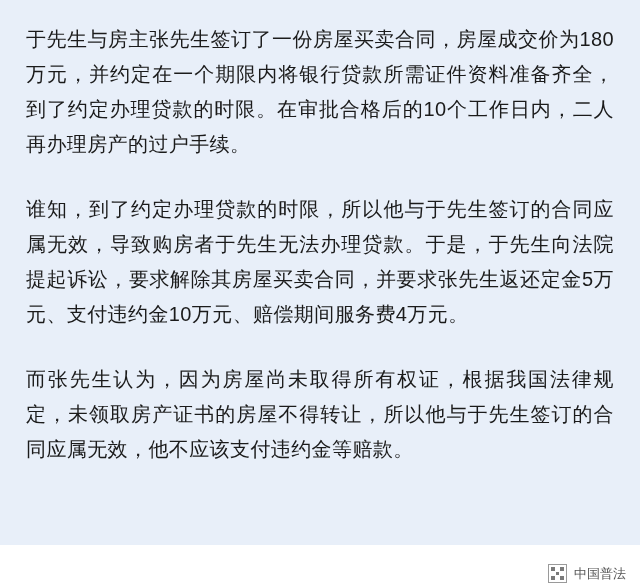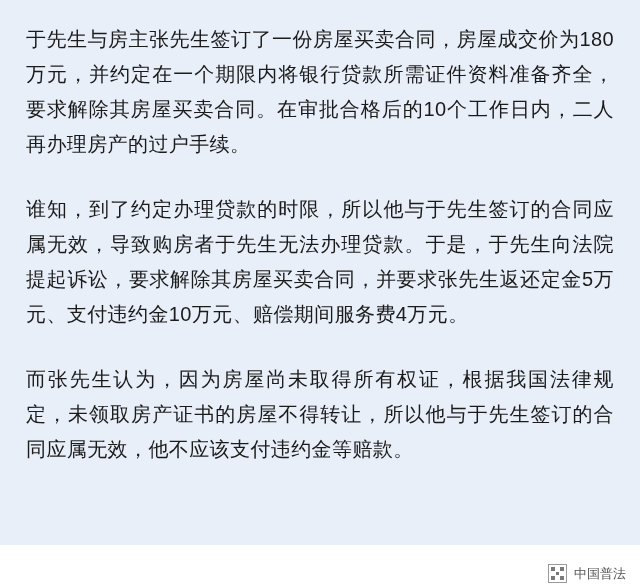--- a/index.html
+++ b/index.html
@@ -85,21 +85,21 @@
   .qr-icon i.off {
     background: transparent;
   }
 </style>
 </head>
 <body>
 
 <div class="page">
 
   <div class="article-card">
-    <p class="para">于先生与房主张先生签订了一份房屋买卖合同，房屋成交价为180万元，并约定在一个期限内将银行贷款所需证件资料准备齐全，要求解除其房屋买卖合同。在审批合格后的10个工作日内，二人再办理房产的过户手续。</p>
+    <p class="para">于先生与房主张先生签订了一份房屋买卖合同，房屋成交价为180万元，并约定在一个期限内将银行贷款所需证件资料准备齐全，到了约定办理贷款的时限。在审批合格后的10个工作日内，二人再办理房产的过户手续。</p>
     <p class="para">谁知，到了约定办理贷款的时限，所以他与于先生签订的合同应属无效，导致购房者于先生无法办理贷款。于是，于先生向法院提起诉讼，要求解除其房屋买卖合同，并要求张先生返还定金5万元、支付违约金10万元、赔偿期间服务费4万元。</p>
     <p class="para">而张先生认为，因为房屋尚未取得所有权证，根据我国法律规定，未领取房产证书的房屋不得转让，所以他与于先生签订的合同应属无效，他不应该支付违约金等赔款。</p>
   </div>
 
   <div class="footer-bar">
     <div class="account">
       <span class="qr-icon">
         <i></i>
           <i class="off"></i>
           <i></i>

